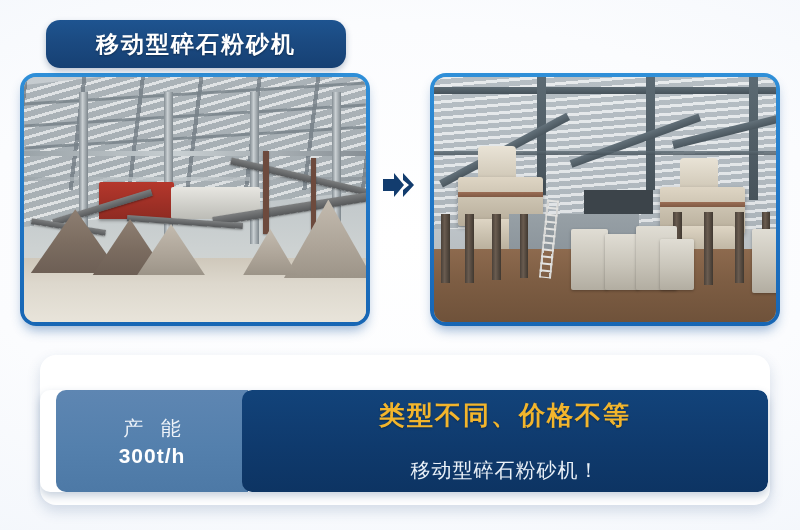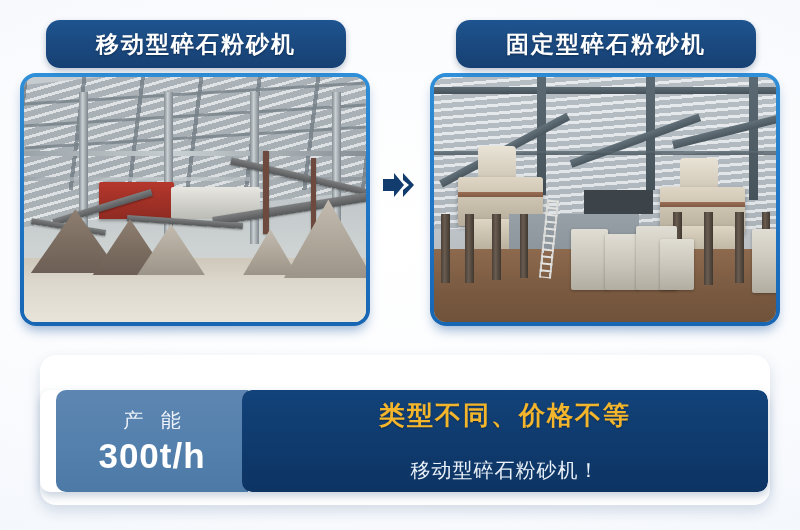--- a/index.html
+++ b/index.html
@@ -225,21 +225,21 @@
     align-items:center; justify-content:center;
     gap:2px;
     border-radius:10px 0 0 10px;
     margin-left:16px;
   }
   .seg-cap .cap-label{
     color:#eef3f9; font-size:20px; letter-spacing:6px;
     text-indent:6px;
   }
   .seg-cap .cap-value{
-    color:#ffffff; font-size:35px; font-weight:bold; letter-spacing:1px;
+    color:#ffffff; font-size:21px; font-weight:bold; letter-spacing:1px;
   }
   .seg-msg{
     flex:1;
     background:linear-gradient(180deg,#12437a 0%,#0f3a6d 55%,#0d3463 100%);
     display:flex; flex-direction:column;
     align-items:center; justify-content:center;
     gap:24px;
     border-radius:10px;
     margin-left:-6px;
     position:relative;
@@ -256,23 +256,20 @@
 <body>
 
 <div class="bg-wash"></div>
 
 <div class="stage">
 
   <div class="tab tab-left">
     <span>移动型碎石粉砂机</span>
   </div>
 
-  <div class="tab tab-right">
-    <span>固定型碎石粉砂机</span>
-  </div>
 
   <div class="panel panel-left">
     <div class="photo">
       <div class="lp-sky"></div>
       <div class="lp-roof"></div>
       <div class="lp-roof2"></div>
 
       <div class="lp-truss" style="top:6%;"></div>
       <div class="lp-truss" style="top:15%;"></div>
       <div class="lp-truss" style="top:24%;"></div>

